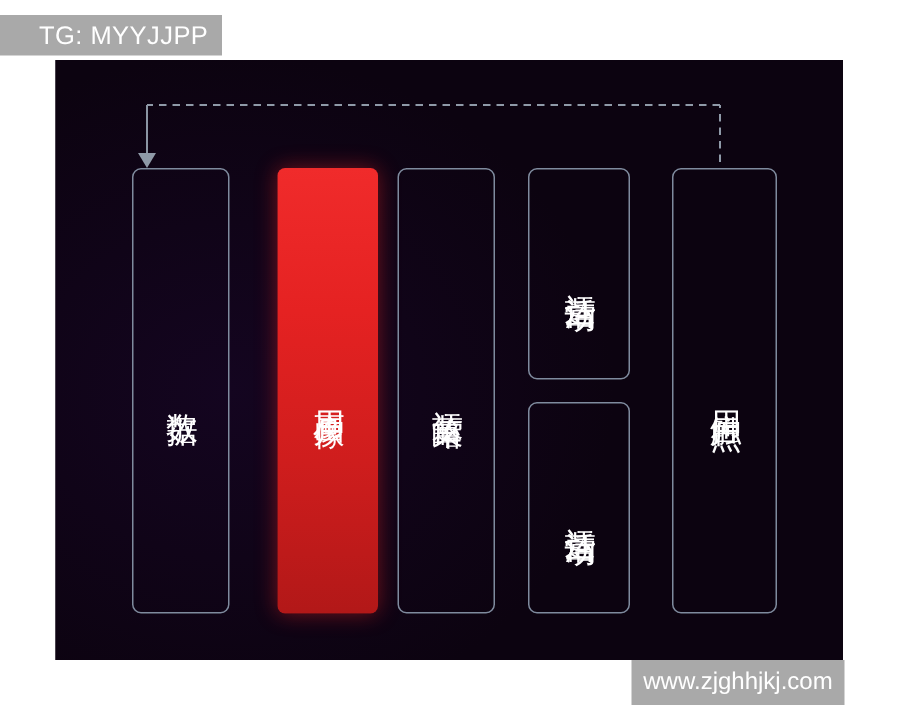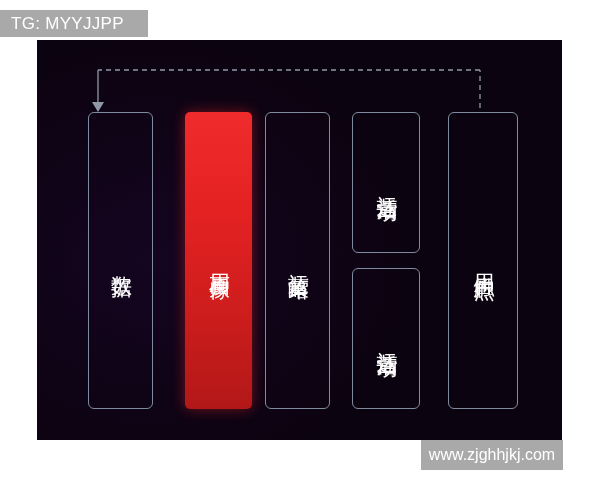--- a/index.html
+++ b/index.html
@@ -18,21 +18,21 @@
   
   #tg-badge {
     position: absolute;
     left: 0;
     top: 10px;
     width: 148px;
     height: 27px;
     background: #a9a9a9;
     display: flex;
     align-items: center;
-    padding-left: 11px;
+    padding-left: 26px;
     box-sizing: border-box;
     color: #ffffff;
     font-size: 17px;
     letter-spacing: 0.3px;
     white-space: nowrap;
   }
 
   
   #diagram-panel {
     position: absolute;

